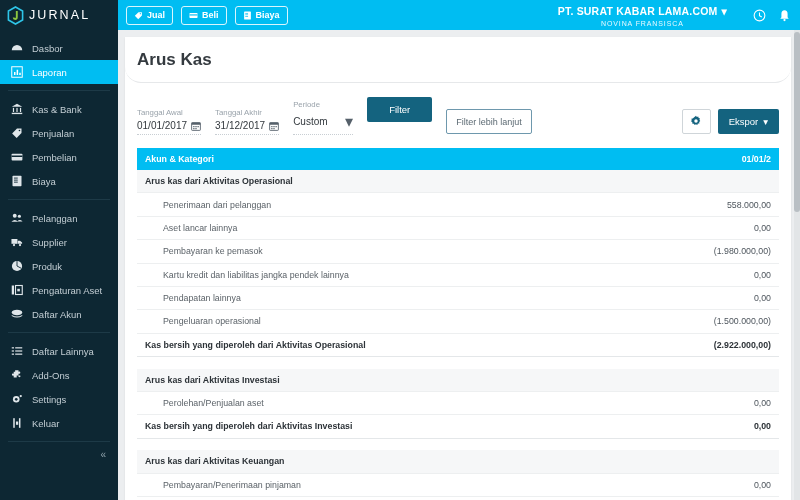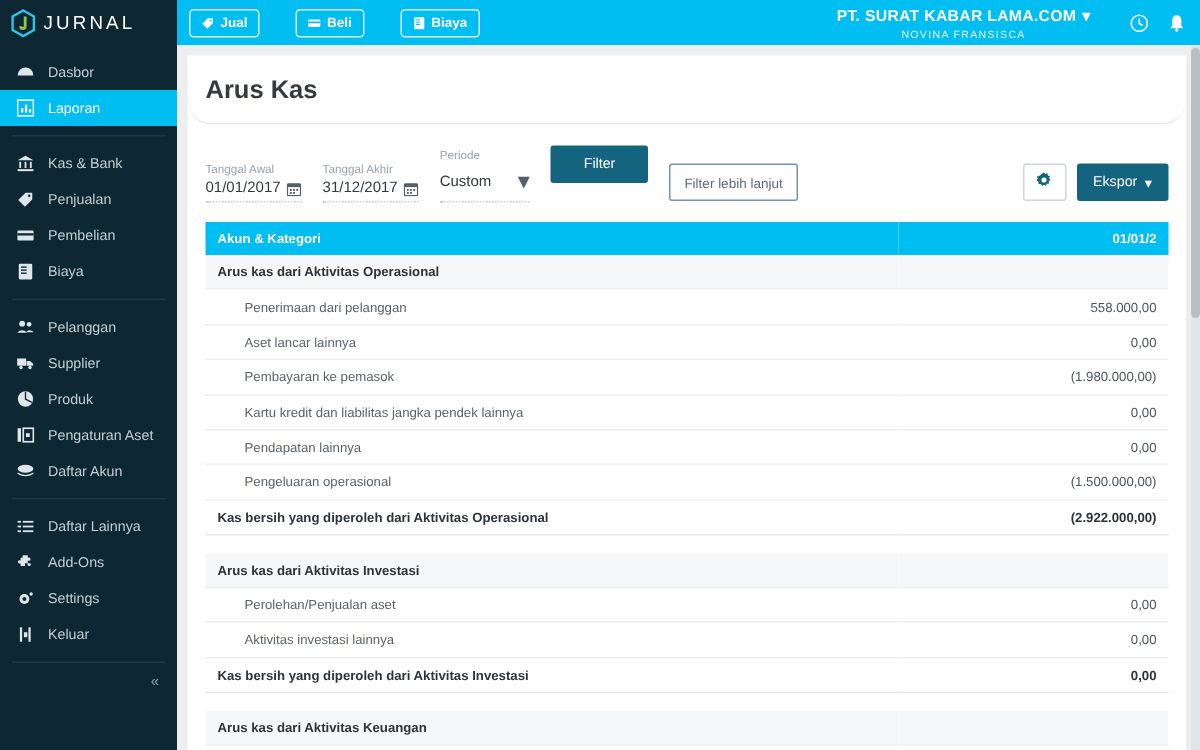--- a/index.html
+++ b/index.html
@@ -60,21 +60,21 @@
   }
 
   
   .main { flex: 1 1 auto; height: 500px; position: relative; background: #eceef0; }
 
   .topbar {
     height: 30px; background: #00bdf2;
     display: flex; align-items: center;
     padding: 0 9px 0 8px;
   }
-  .top-actions { display: flex; gap: 24px; align-items: center; }
+  .top-actions { display: flex; gap: 8px; align-items: center; }
   .top-btn {
     display: flex; align-items: center; gap: 4px;
     border: 1px solid rgba(255,255,255,.85);
     border-radius: 3px; height: 19px; padding: 0 7px;
     color: #ffffff; font-size: 9px; font-weight: bold;
     cursor: pointer; white-space: nowrap;
   }
   .top-btn .ic { display: flex; align-items: center; }
   .top-spacer { flex: 1 1 auto; }
   .company {
@@ -568,24 +568,20 @@
                 <td colspan="2"></td>
               </tr>
               <tr class="section">
                 <td class="label">Arus kas dari Aktivitas Investasi</td>
                 <td class="right"></td>
               </tr>
               <tr class="indent">
                 <td class="label">Perolehan/Penjualan aset</td>
                 <td class="right">0,00</td>
               </tr>
-              <tr class="indent">
-                <td class="label">Aktivitas investasi lainnya</td>
-                <td class="right">0,00</td>
-              </tr>
               <tr class="total">
                 <td class="label">Kas bersih yang diperoleh dari Aktivitas Investasi</td>
                 <td class="right">0,00</td>
               </tr>
               <tr class="spacer">
                 <td colspan="2"></td>
               </tr>
               <tr class="section">
                 <td class="label">Arus kas dari Aktivitas Keuangan</td>
                 <td class="right"></td>

